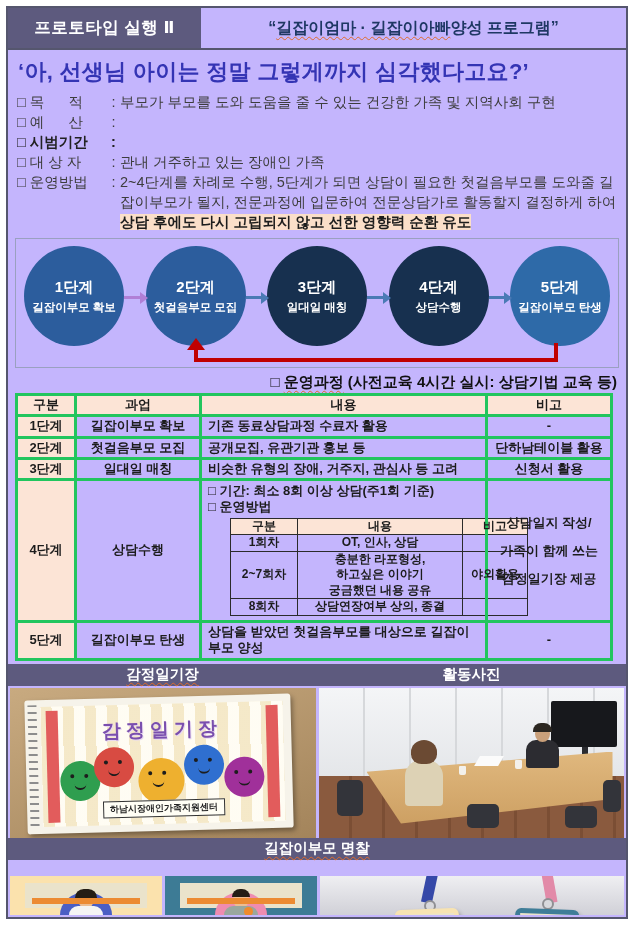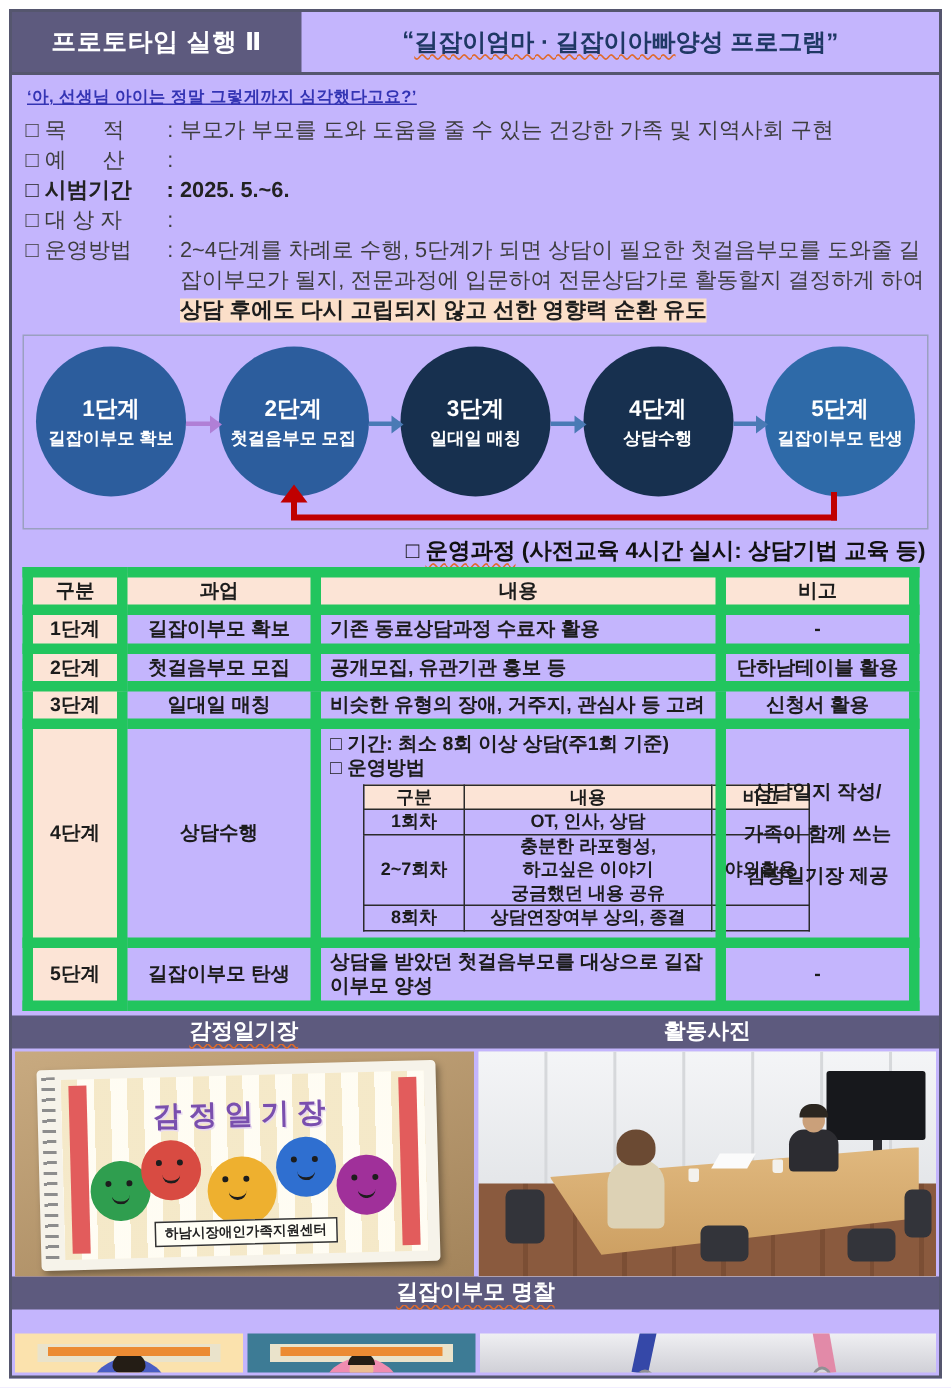--- a/index.html
+++ b/index.html
@@ -4,21 +4,21 @@
 <style>
   html,body{margin:0;padding:0;background:#fff;}
   body{width:634px;height:925px;position:relative;font-family:"Liberation Sans","DejaVu Sans",sans-serif;overflow:hidden;}
   .frame{position:absolute;inset:6px;border:2px solid #55566e;background:#c4b5fd;display:flex;flex-direction:column;overflow:hidden;}
   
   .hdr{flex:none;height:40px;display:flex;align-items:stretch;border-bottom:2px solid #55566e;}
   .hdr-tag{width:193px;background:#5d5a7e;color:#fff;font-weight:bold;font-size:16.5px;display:flex;align-items:center;justify-content:center;letter-spacing:.5px;}
   .hdr-title{flex:1;display:flex;align-items:center;justify-content:center;color:#1f3864;font-weight:bold;font-size:16px;}
   .sq{text-decoration-line:underline;text-decoration-style:wavy;text-decoration-color:#e06a2b;text-decoration-thickness:1px;text-underline-offset:3px;}
   
-  .quote{flex:none;padding:7px 10px 2px;color:#3434b4;font-weight:bold;font-size:11px;letter-spacing:.3px;text-decoration:underline;}
+  .quote{flex:none;padding:7px 10px 2px;color:#3434b4;font-weight:bold;font-size:22px;letter-spacing:.3px;}
   .info{flex:none;padding:3px 9px 1px;font-size:14.5px;color:#3d3d3d;}
   .info-row{display:flex;line-height:1.38;}
   .info-row.bold{font-weight:bold;color:#222;}
   .il{white-space:pre;flex:none;width:90px;}
   .ic{flex:none;width:13px;text-align:center;}
   .it{flex:1;}
   .hl{background:#fbdfc9;font-weight:bold;color:#1d1d1d;}
   
   .diagram{flex:none;margin:5px 7px 3px;border:1px solid #9aa0c0;position:relative;height:128px;overflow:hidden;}
   .circles{display:flex;align-items:flex-start;justify-content:space-between;padding:7px 8px 0;}
@@ -30,21 +30,21 @@
   .arr-p{background:#b07fd6;} .arr-p::after{border-left:8px solid #b07fd6;}
   .arr-b{background:#4a7ab5;} .arr-b::after{border-left:8px solid #4a7ab5;}
   .red-seg{position:absolute;background:#c00000;}
   .red-v1{left:538px;top:104px;width:4px;height:19px;}
   .red-h{left:178px;top:119px;width:364px;height:4px;}
   .red-v2{left:178px;top:110px;width:4px;height:12px;}
   .red-head{position:absolute;left:171px;top:99px;width:0;height:0;border-left:9px solid transparent;border-right:9px solid transparent;border-bottom:12px solid #c00000;}
   
   .tbl-head{flex:none;margin:2px 9px 1px;font-size:15px;font-weight:bold;color:#111;text-align:right;}
   .ptable{border-collapse:collapse;margin:0 7px;font-size:13px;line-height:1.25;table-layout:fixed;width:598px;}
-  .ptable th,.ptable td{border:7px solid #22c55e;padding:1px 3px;text-align:center;vertical-align:middle;color:#1c1c1c;font-weight:bold;}
+  .ptable th,.ptable td{border:3px solid #22c55e;padding:1px 3px;text-align:center;vertical-align:middle;color:#1c1c1c;font-weight:bold;}
   .ptable .ph th{background:#fce4d6;}
   .ptable td.stage{background:#fce4d6;width:50px;}
   .ptable td.lft{text-align:left;padding-left:6px;}
   .c1{width:50px;} .c2{width:116px;} .c4{width:116px;}
   td.r4c{vertical-align:top;padding-top:2px;}
   td.r4note{line-height:2.15;}
   .itable{border-collapse:collapse;margin:2px 0 3px 22px;font-size:12px;width:298px;table-layout:fixed;}
   .itable th,.itable td{border:1px solid #2b2b2b;padding:0 3px;line-height:1.3;}
   .itable .ic1{width:60px;} .itable .ic3{width:58px;}
   
@@ -138,25 +138,25 @@
         <span class="ic">:</span>
         <span class="it">부모가 부모를 도와 도움을 줄 수 있는 건강한 가족 및 지역사회 구현</span>
     </div>
     <div class="info-row">
       <span class="il">□ 예      산</span>
         <span class="ic">:</span>
     </div>
     <div class="info-row bold">
       <span class="il">□ 시범기간</span>
         <span class="ic">:</span>
-        <span class="it">2025. 5.~6.</span>
     </div>
     <div class="info-row">
       <span class="il">□ 대 상 자</span>
         <span class="ic">:</span>
+        <span class="it">관내 거주하고 있는 장애인 가족</span>
     </div>
     <div class="info-row">
       <span class="il">□ 운영방법</span>
         <span class="ic">:</span>
         <span class="it"><span>2~4단계를 차례로 수행, 5단계가 되면 상담이 필요한 첫걸음부모를 도와줄 길잡이부모가 될지, 전문과정에 입문하여 전문상담가로 활동할지 결정하게 하여 </span><span class="hl">상담 후에도 다시 고립되지 않고 선한 영향력 순환 유도</span></span>
     </div>
   </div>
 
   <div class="diagram">
     <div class="circles">

